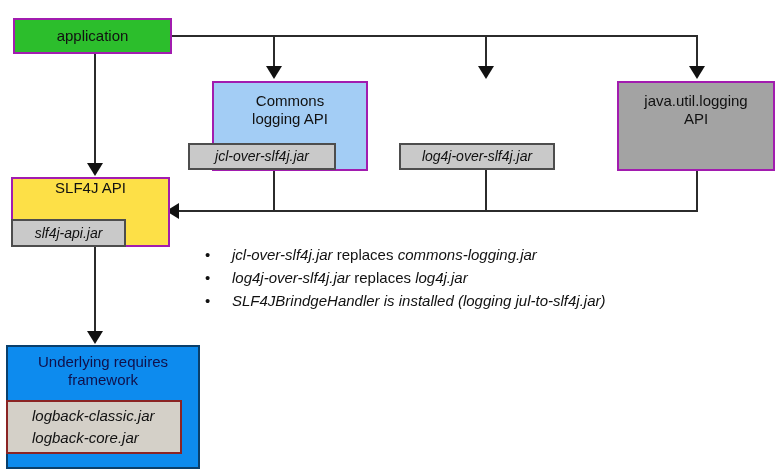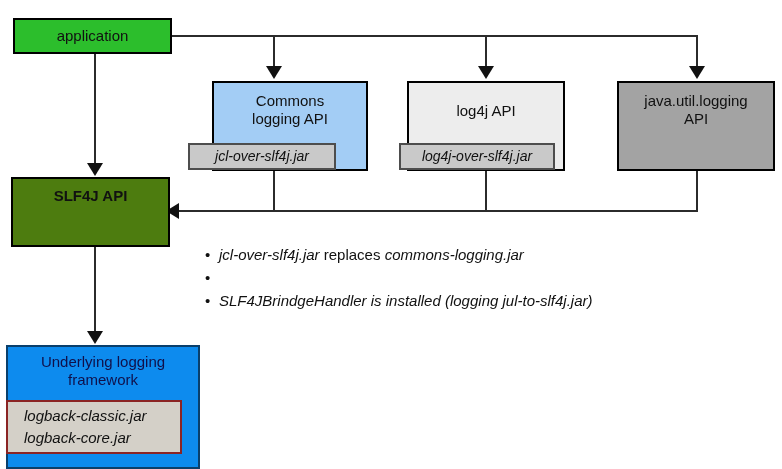--- a/index.html
+++ b/index.html
@@ -15,21 +15,21 @@
     width: 782px;
     height: 469px;
     background: #ffffff;
     overflow: hidden;
   }
 
   
   .node {
     position: absolute;
     box-sizing: border-box;
-    border: 2px solid #000000;
+    border: 2px solid #a21caf;
     display: flex;
     flex-direction: column;
     align-items: center;
     justify-content: flex-start;
   }
   .node .title {
     width: 100%;
     text-align: center;
     color: #111111;
     font-size: 15px;
@@ -86,44 +86,42 @@
     left: 617px; top: 81px; width: 158px; height: 90px;
     background: #a3a3a3;
     padding-top: 9px;
   }
   #jar-jul {
     left: 609px; top: 143px; width: 148px; height: 27px;
   }
 
   #node-slf4j {
     left: 11px; top: 177px; width: 159px; height: 70px;
-    background: #4d7c0f;
-    padding-top: 8px;
-    font-weight: bold;
+    background: #fde047;
   }
   #jar-slf4j {
     left: 11px; top: 219px; width: 115px; height: 28px;
   }
 
   #node-underlying {
     left: 6px; top: 345px; width: 194px; height: 124px;
     background: #0d8bee;
     border-color: #0a3f6b;
     padding-top: 6px;
   }
   #node-underlying .title { color: #10104a; }
   #jar-logback {
     left: 6px; top: 400px; width: 176px; height: 54px;
     border-color: #8b2424;
     background: #d4d0c8;
     font-size: 15px;
     line-height: 22px;
     align-items: flex-start;
     text-align: left;
-    padding-left: 16px;
+    padding-left: 24px;
     justify-content: center;
   }
 
   
   .line-h, .line-v {
     position: absolute;
     background: #2b2b2b;
   }
   .line-h { height: 2px; }
   .line-v { width: 2px; }
@@ -156,21 +154,21 @@
     font-size: 15px;
     line-height: 23px;
     color: #111111;
   }
   #notes .bullet {
     width: 14px;
     flex: 0 0 14px;
     text-align: left;
     font-size: 15px;
   }
-  #notes .note-text { font-style: italic; white-space: pre; }
+  #notes .note-text { font-style: italic; white-space: pre; margin-left: 13px; }
   #notes .note-text .plain { font-style: normal; }
 </style>
 </head>
 <body>
 
 <div id="canvas">
 
   <div class="line-v" style="left:94px; top:53px; height:112px;"></div>
   <div class="arrow-down" style="left:87px; top:163px;"></div>
 
@@ -198,48 +196,47 @@
   <div class="node" id="node-application">
     <div class="title">application</div>
   </div>
 
   <div class="node" id="node-commons">
     <div class="title">Commons
 logging API</div>
   </div>
   <div class="jar" id="jar-jcl">jcl-over-slf4j.jar</div>
 
-  <div class="node" id="node-log4j">
-    <div class="title">log4j API</div>
-  </div>
   <div class="jar" id="jar-log4j">log4j-over-slf4j.jar</div>
 
   <div class="node" id="node-jul">
     <div class="title">java.util.logging
 API</div>
   </div>
 
   <div class="node" id="node-slf4j">
     <div class="title">SLF4J API</div>
   </div>
+  <div class="jar" id="jar-slf4j">slf4j-api.jar</div>
 
   <div class="node" id="node-underlying">
-    <div class="title">Underlying logging
+    <div class="title">Underlying requires
 framework</div>
   </div>
   <div class="jar" id="jar-logback">logback-classic.jar
 logback-core.jar</div>
 
   <div id="notes">
     <div class="note-row">
       <span class="bullet">•</span>
       <span class="note-text"><span>jcl-over-slf4j.jar</span><span class="plain"> replaces </span><span>commons-logging.jar</span></span>
     </div>
     <div class="note-row">
       <span class="bullet">•</span>
+      <span class="note-text"><span>log4j-over-slf4j.jar</span><span class="plain"> replaces </span><span>log4j.jar</span></span>
     </div>
     <div class="note-row">
       <span class="bullet">•</span>
       <span class="note-text"><span>SLF4JBrindgeHandler is installed (logging jul-to-slf4j.jar)</span><span class="plain"></span><span></span></span>
     </div>
   </div>
 
 </div>
 
 </body></html>

